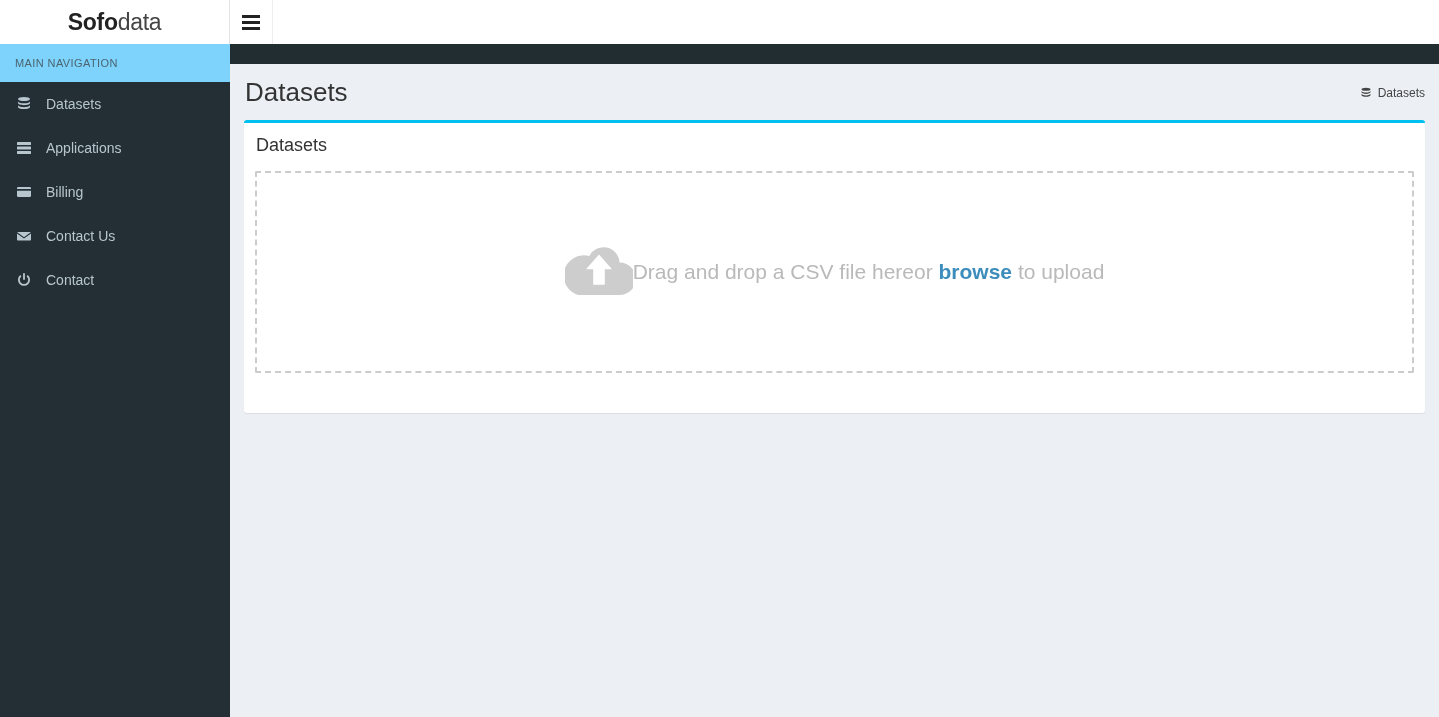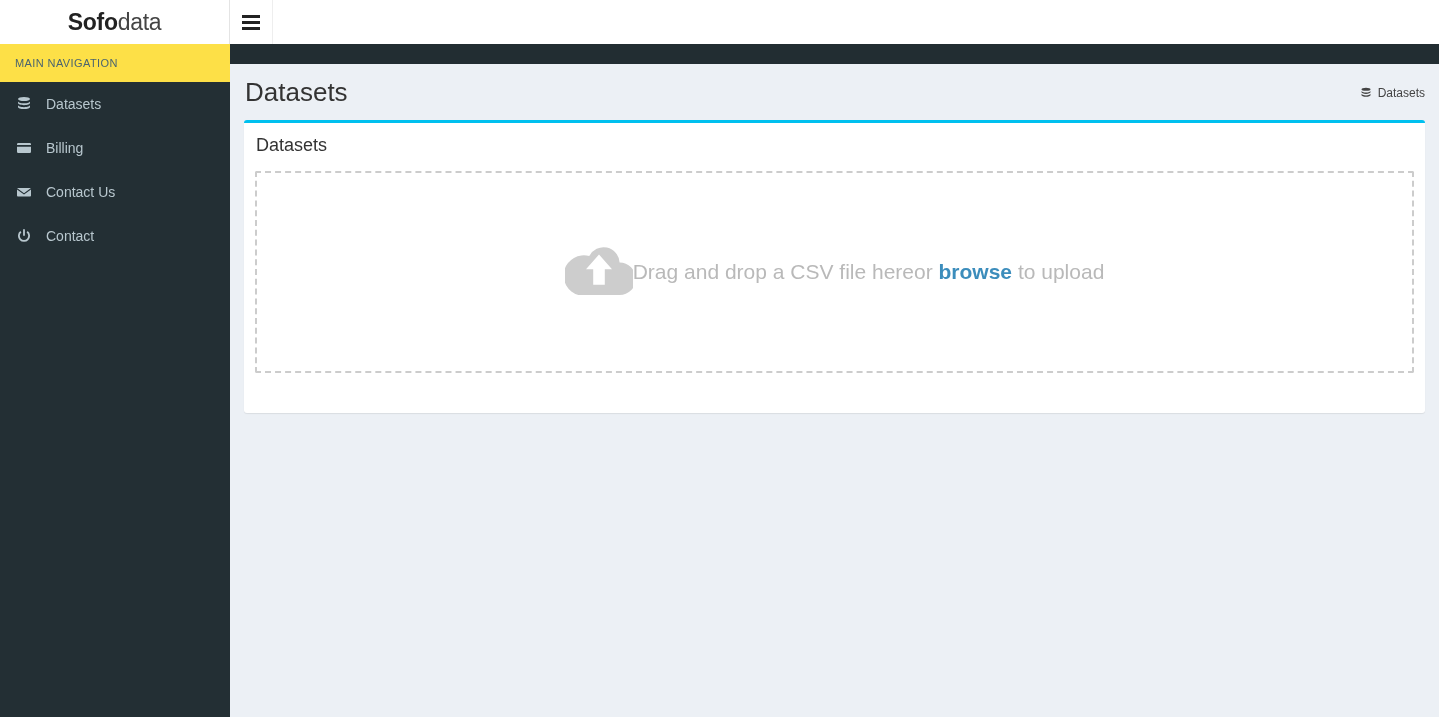--- a/index.html
+++ b/index.html
@@ -39,21 +39,21 @@
     font-size: 23px;
     color: #333333;
     letter-spacing: -0.3px;
     white-space: nowrap;
   }
   .logo-text .logo-strong { font-weight: bold; color: #222222; }
   .logo-text .logo-light  { font-weight: normal; color: #444444; }
 
   .nav-header {
     height: 38px;
-    background: #fde047;
+    background: #7dd3fc;
     display: flex;
     align-items: center;
     padding-left: 15px;
     font-size: 11px;
     letter-spacing: 0.4px;
     color: #4b646f;
   }
 
   .nav-list { list-style: none; }
 
@@ -212,20 +212,30 @@
         <span class="nav-icon">
           <svg width="16" height="16" viewBox="0 0 16 16">
             <ellipse cx="8" cy="3" rx="6" ry="2.1"></ellipse>
             <path d="M2 5.2c0 1.16 2.69 2.1 6 2.1s6-.94 6-2.1v1.9c0 1.16-2.69 2.1-6 2.1s-6-.94-6-2.1z"></path>
             <path d="M2 9.1c0 1.16 2.69 2.1 6 2.1s6-.94 6-2.1V11c0 1.16-2.69 2.1-6 2.1S2 12.16 2 11z"></path>
           </svg>
         </span>
         <span class="nav-label">Datasets</span>
       </li>
 
+      <li class="nav-item">
+        <span class="nav-icon">
+          <svg width="16" height="16" viewBox="0 0 16 16">
+            <rect x="1" y="2" width="14" height="3" rx="0.6"></rect>
+            <rect x="1" y="6.5" width="14" height="3" rx="0.6"></rect>
+            <rect x="1" y="11" width="14" height="3" rx="0.6"></rect>
+          </svg>
+        </span>
+        <span class="nav-label">Applications</span>
+      </li>
 
       <li class="nav-item">
         <span class="nav-icon">
           <svg width="16" height="16" viewBox="0 0 16 16">
             <path d="M1 4.2a1.2 1.2 0 0 1 1.2-1.2h11.6A1.2 1.2 0 0 1 15 4.2V5H1zM1 6.8h14v5a1.2 1.2 0 0 1-1.2 1.2H2.2A1.2 1.2 0 0 1 1 11.8zm1.6 3.1h3.6v1.5H2.6z"></path>
           </svg>
         </span>
         <span class="nav-label">Billing</span>
       </li>
 

